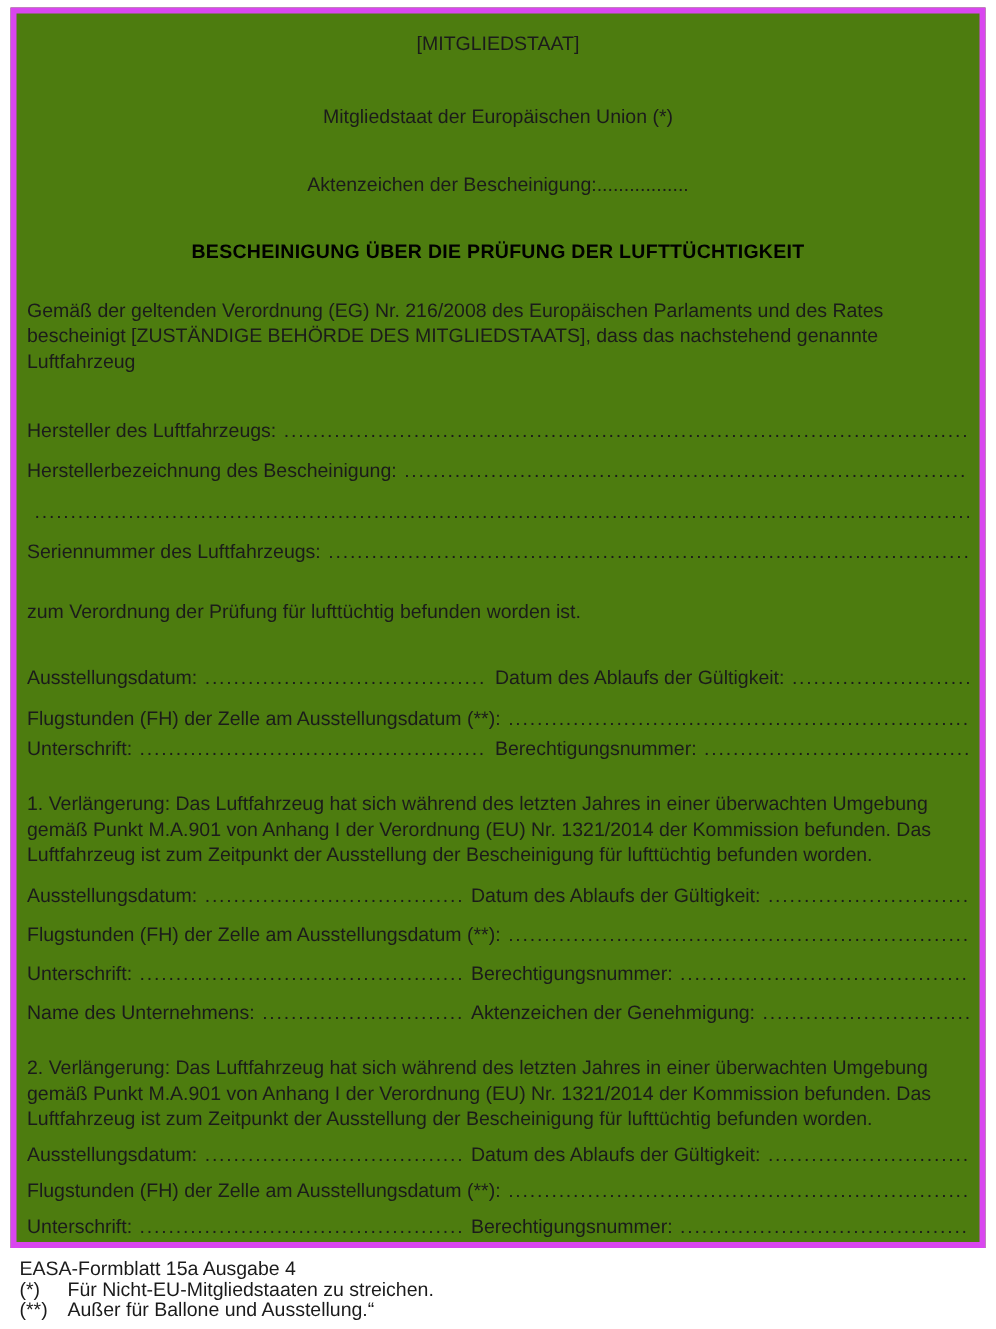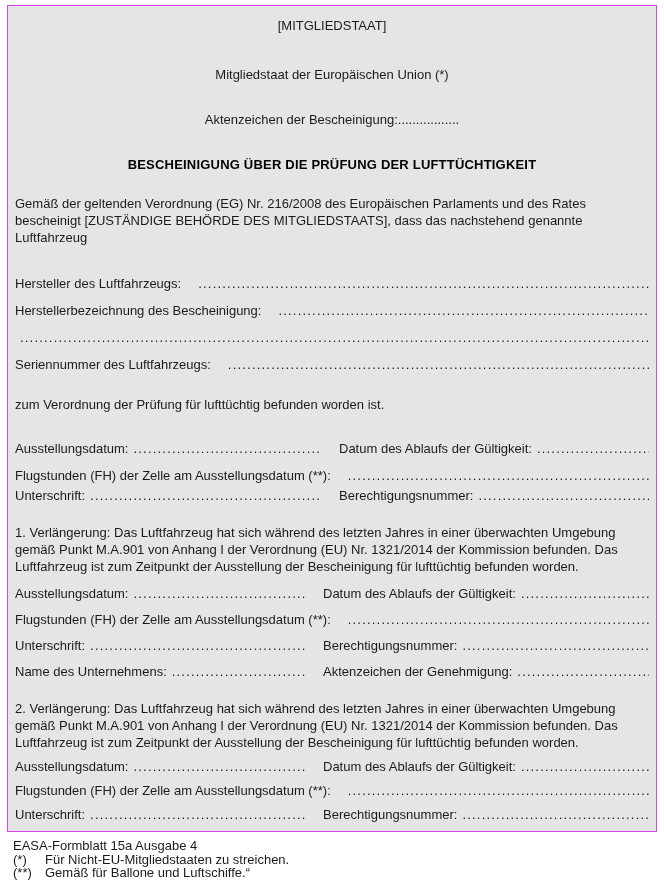--- a/index.html
+++ b/index.html
@@ -15,39 +15,38 @@
     font-size: 13px;
     color: #1b1b1b;
     overflow: hidden;
   }
   .doc-box {
     position: absolute;
     left: 7px;
     top: 5px;
     width: 650px;
     height: 827px;
-    border: 1px solid #d946ef;
+    border: 4px solid #d946ef;
     box-sizing: border-box;
     padding: 0 7px;
     overflow: hidden;
-    background: #e5e5e5;
+    background: #4d7c0f;
   }
   .center { text-align: center; line-height: 17px; }
   .line-bracket   { margin-top: 11px; }
   .line-member    { margin-top: 32px; }
   .line-title     { margin-top: 28px; font-weight: bold; color: #000; letter-spacing: 0.2px; }
   .line-ref       { margin-top: 28px; }
   .para { line-height: 17px; }
   .intro          { margin-top: 22px; }
   .row {
     display: flex;
     align-items: baseline;
     line-height: 17px;
     white-space: nowrap;
-    gap: 12px;
   }
   .lbl { flex: 0 0 auto; }
   .fill {
     flex: 1 1 0;
     overflow: hidden;
     white-space: nowrap;
     letter-spacing: 1.2px;
     margin-left: 5px;
     min-width: 0;
   }
@@ -226,15 +225,15 @@
 </div>
 
 <div class="footer">
   <div>EASA-Formblatt 15a Ausgabe 4</div>
   <div class="fn-row">
     <span class="fn-marker">(*)</span>
     <span>Für Nicht-EU-Mitgliedstaaten zu streichen.</span>
   </div>
   <div class="fn-row">
     <span class="fn-marker">(**)</span>
-    <span>Gemäß für Ballone und Luftschiffe.“</span>
+    <span>Außer für Ballone und Ausstellung.“</span>
   </div>
 </div>
 
 </body></html>

